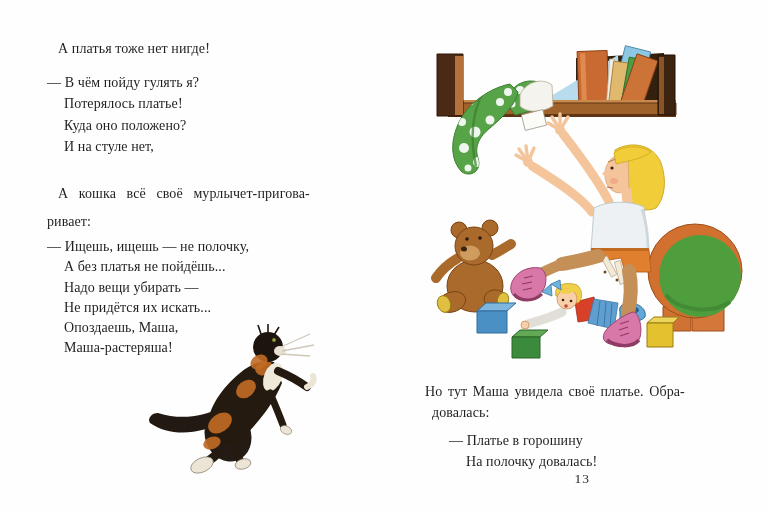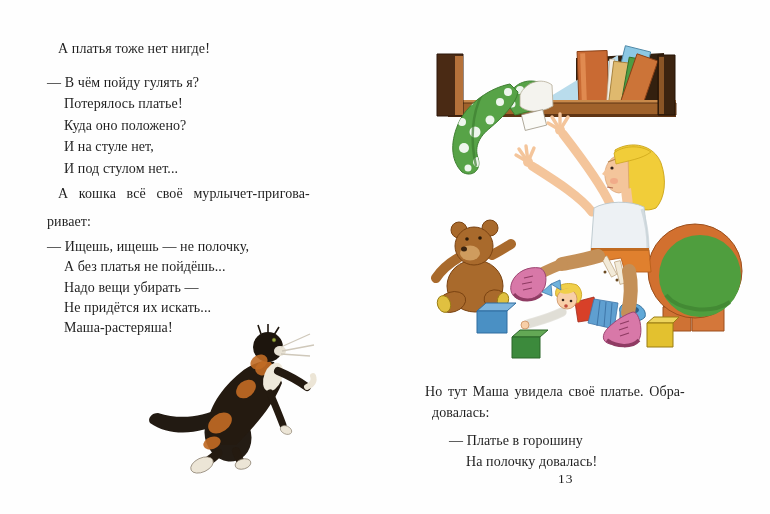--- a/index.html
+++ b/index.html
@@ -3,47 +3,47 @@
 <meta charset="utf-8">
 <style>
   html,body{margin:0;padding:0;background:#ffffff;}
   .page{position:relative;width:770px;height:514px;background:#fefefe;overflow:hidden;
         font-family:"Liberation Serif", serif;color:var(--ink,#1f1f1f);}
   .tb{position:absolute;font-size:14px;letter-spacing:0.1px;white-space:nowrap;}
   .poem .pline{line-height:21.4px;}
   .poem2 .pline{line-height:20.3px;}
   .rpoem .pline{line-height:21px;font-family:Liberation Serif, serif;}
   .hang{margin-left:-17px;}
-  .pageno{position:absolute;font-size:13.5px;letter-spacing:1px;text-align:left;width:32px;}
+  .pageno{position:absolute;font-size:13.5px;letter-spacing:1px;text-align:right;width:32px;}
   svg{position:absolute;overflow:visible;}
   .art path,.art rect,.art circle,.art ellipse,.art polygon,.art line{vector-effect:non-scaling-stroke;}
 </style>
 </head>
 <body>
 
 <div class="page">
 
   <div class="tb" style="left:58px;top:41px;">А платья тоже нет нигде!</div>
 
   <div class="tb poem" style="left:64px;top:66px;margin-top:6px;">
     <div class="pline hang">— В чём пойду гулять я?</div>
     <div class="pline">Потерялось платье!</div>
     <div class="pline">Куда оно положено?</div>
     <div class="pline">И на стуле нет,</div>
-    <div class="pline">И под стулом нет...</div>
   </div>
 
   <div class="tb" style="left:58px;top:186px;word-spacing:7px;">А кошка всё своё мурлычет-пригова-</div>
   <div class="tb" style="left:47px;top:214px;">ривает:</div>
 
   <div class="tb poem2" style="left:64px;top:237px;">
     <div class="pline hang">— Ищешь, ищешь — не полочку,</div>
     <div class="pline">А без платья не пойдёшь...</div>
     <div class="pline">Надо вещи убирать —</div>
     <div class="pline">Не придётся их искать...</div>
+    <div class="pline">Опоздаешь, Маша,</div>
     <div class="pline">Маша-растеряша!</div>
   </div>
 
   <div class="tb" style="left:425px;top:384px;word-spacing:2px;">Но тут Маша увидела своё платье. Обра-</div>
   <div class="tb" style="left:432px;top:405px;">довалась:</div>
 
   <div class="tb rpoem" style="left:466px;top:430px;">
     <div class="pline hang">— Платье в горошину</div>
     <div class="pline">На полочку довалась!</div>
   </div>

